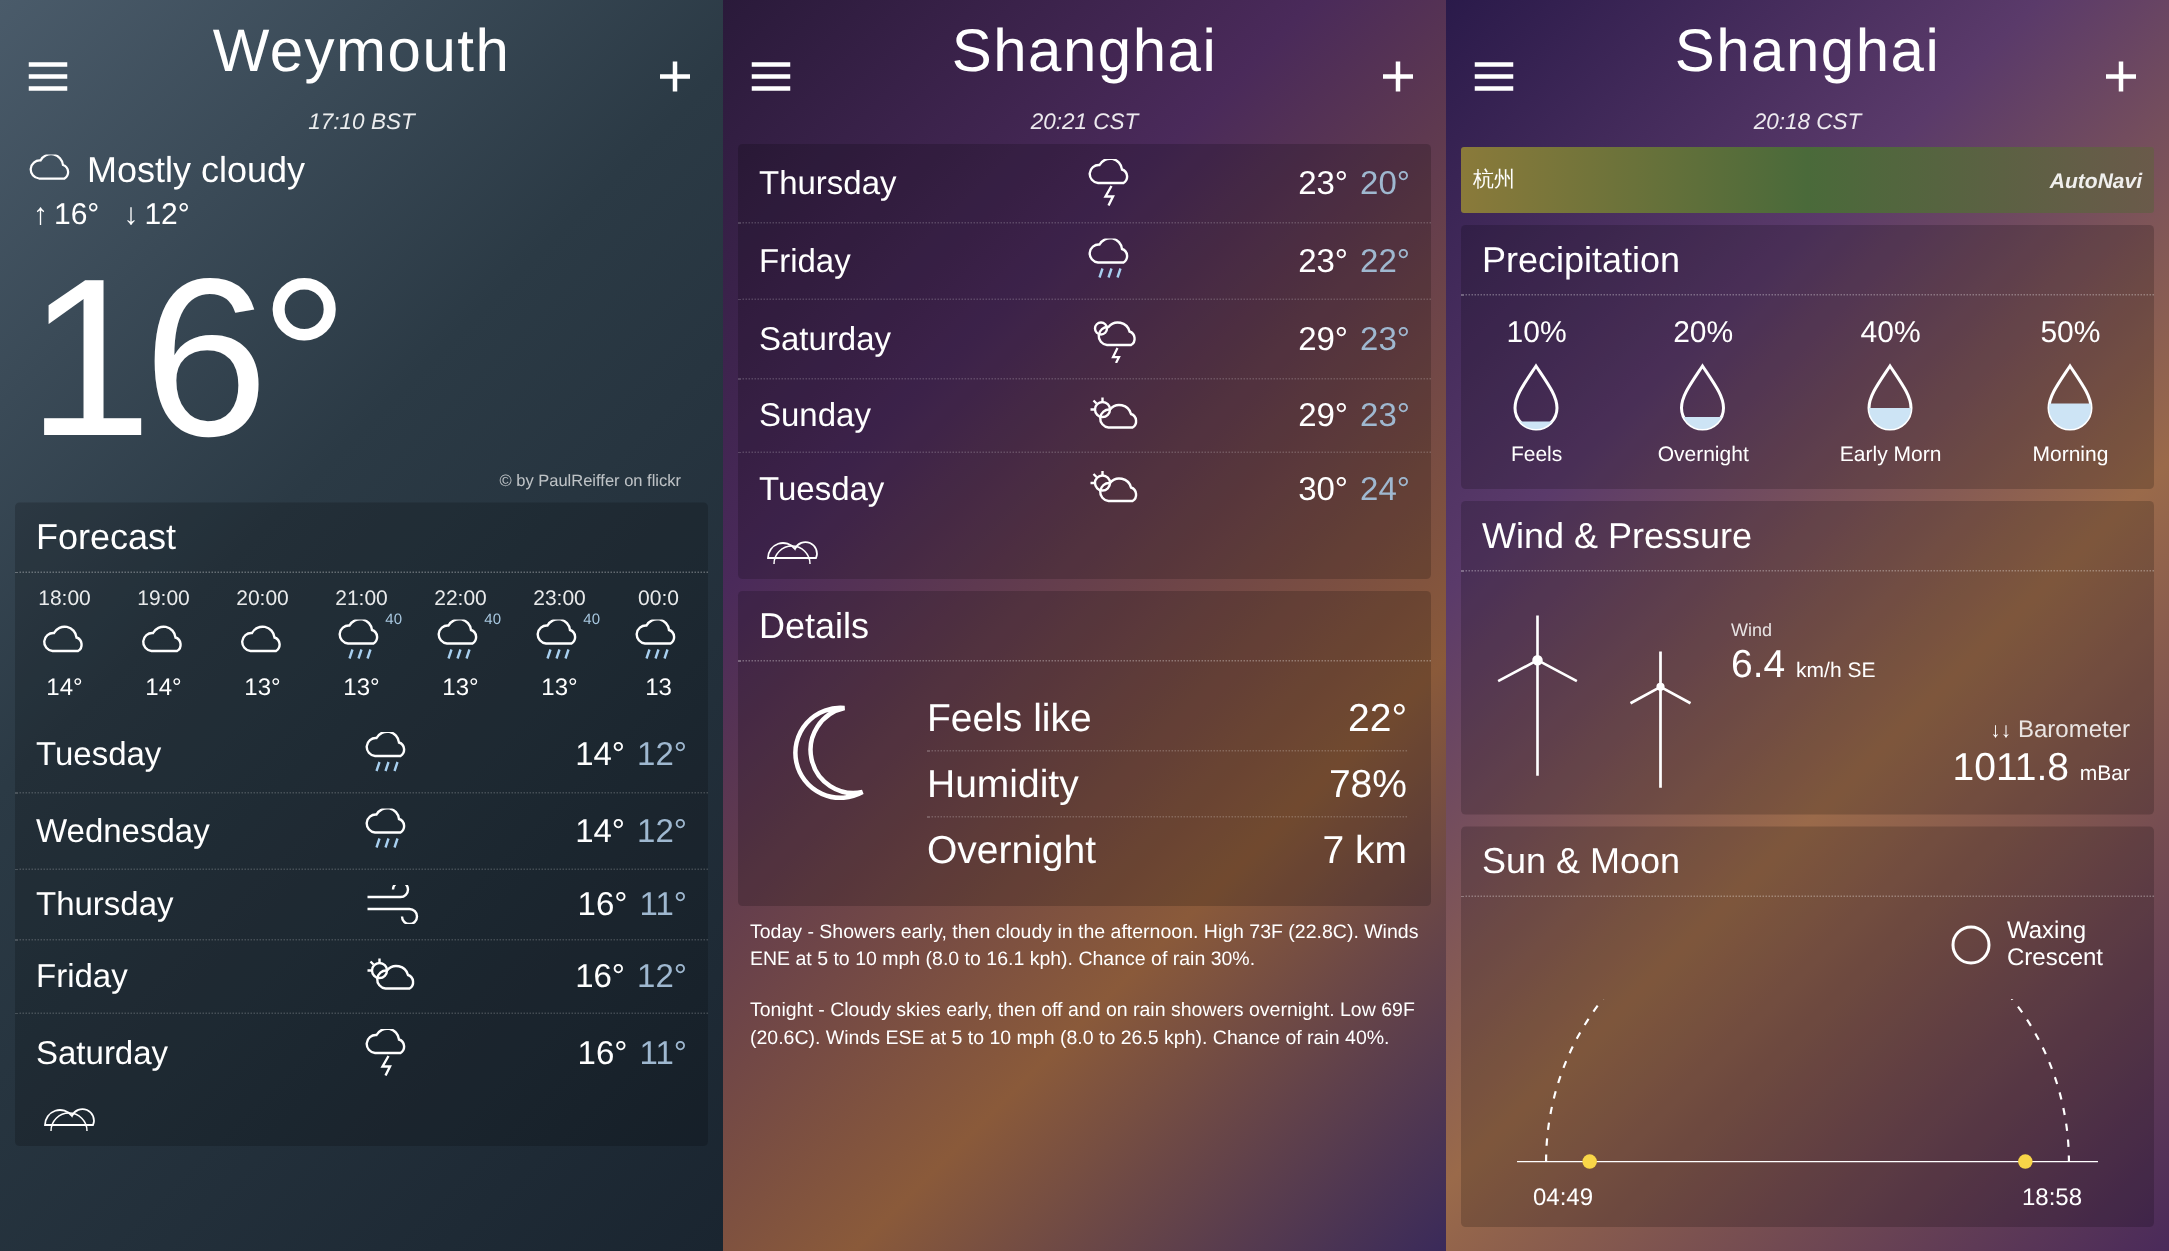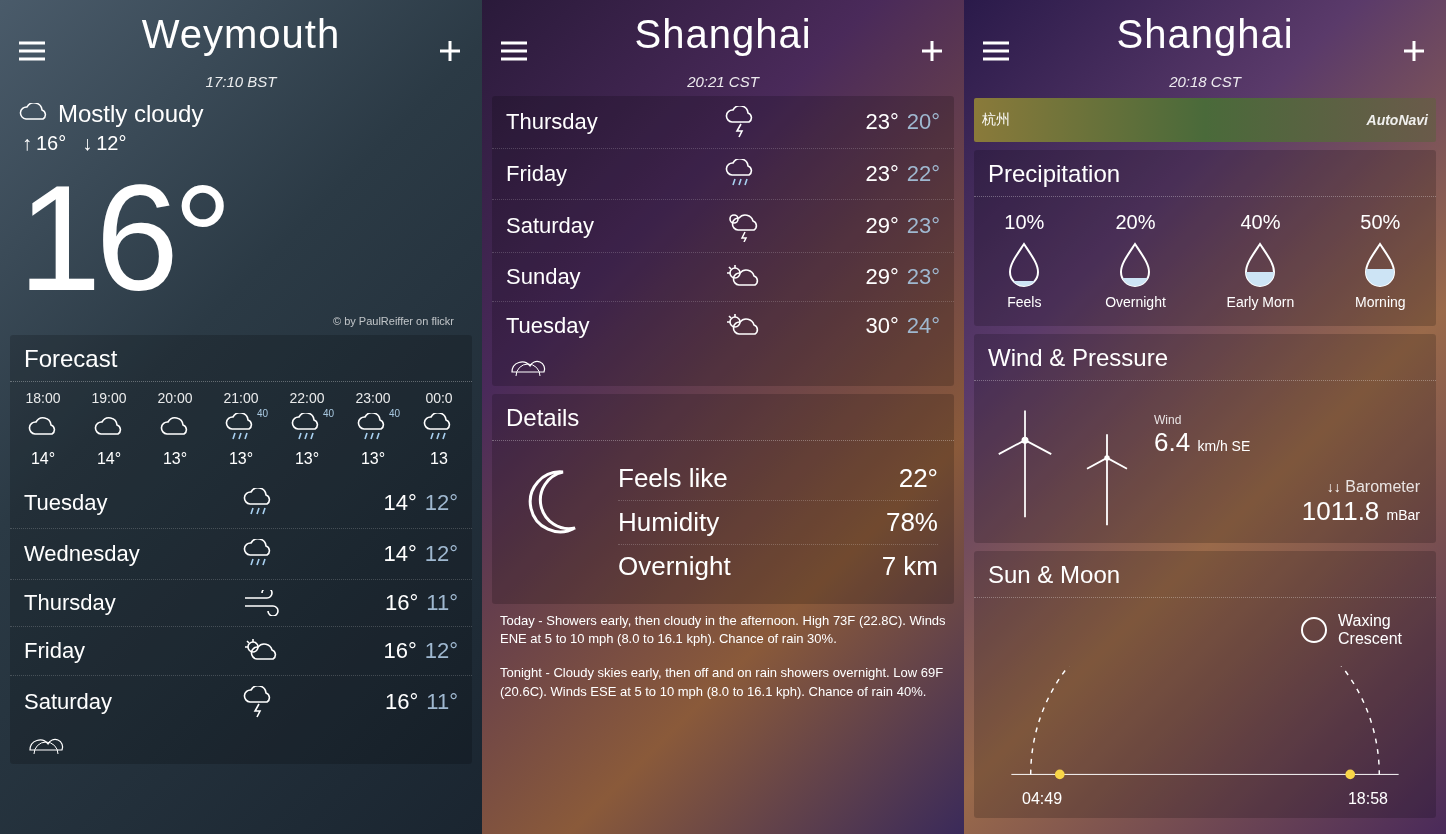--- a/index.html
+++ b/index.html
@@ -368,21 +368,21 @@
         <div class="kv-row">
             <span>Overnight</span>
             <span>7 km</span>
           </div>
       </div>
     </div>
   </div>
 
   <div class="narrative">
     <p>Today - Showers early, then cloudy in the afternoon. High 73F (22.8C). Winds ENE at 5 to 10 mph (8.0 to 16.1 kph). Chance of rain 30%.</p>
-    <p>Tonight - Cloudy skies early, then off and on rain showers overnight. Low 69F (20.6C). Winds ESE at 5 to 10 mph (8.0 to 16.1 kph). Chance of rain 40%.</p>
+    <p>Tonight - Cloudy skies early, then off and on rain showers overnight. Low 69F (20.6C). Winds ESE at 5 to 10 mph (8.0 to 26.5 kph). Chance of rain 40%.</p>
   </div>
 </div>
 
 <div class="screen screen3">
   <div class="topbar">
     <div class="hamburger">
         <svg width="26" height="20">
           <path d="M0 2h26M0 10h26M0 18h26" stroke="#fff" stroke-width="3"></path>
         </svg>
       </div>

